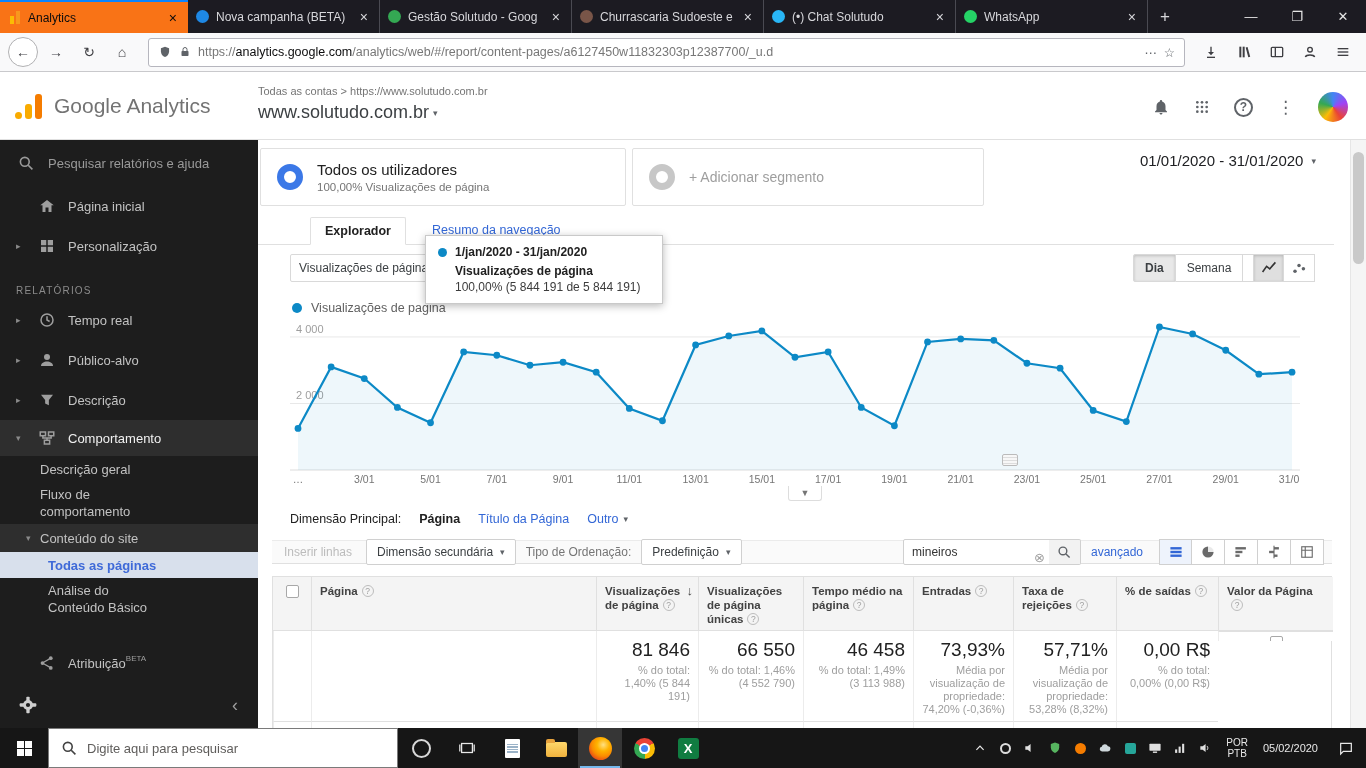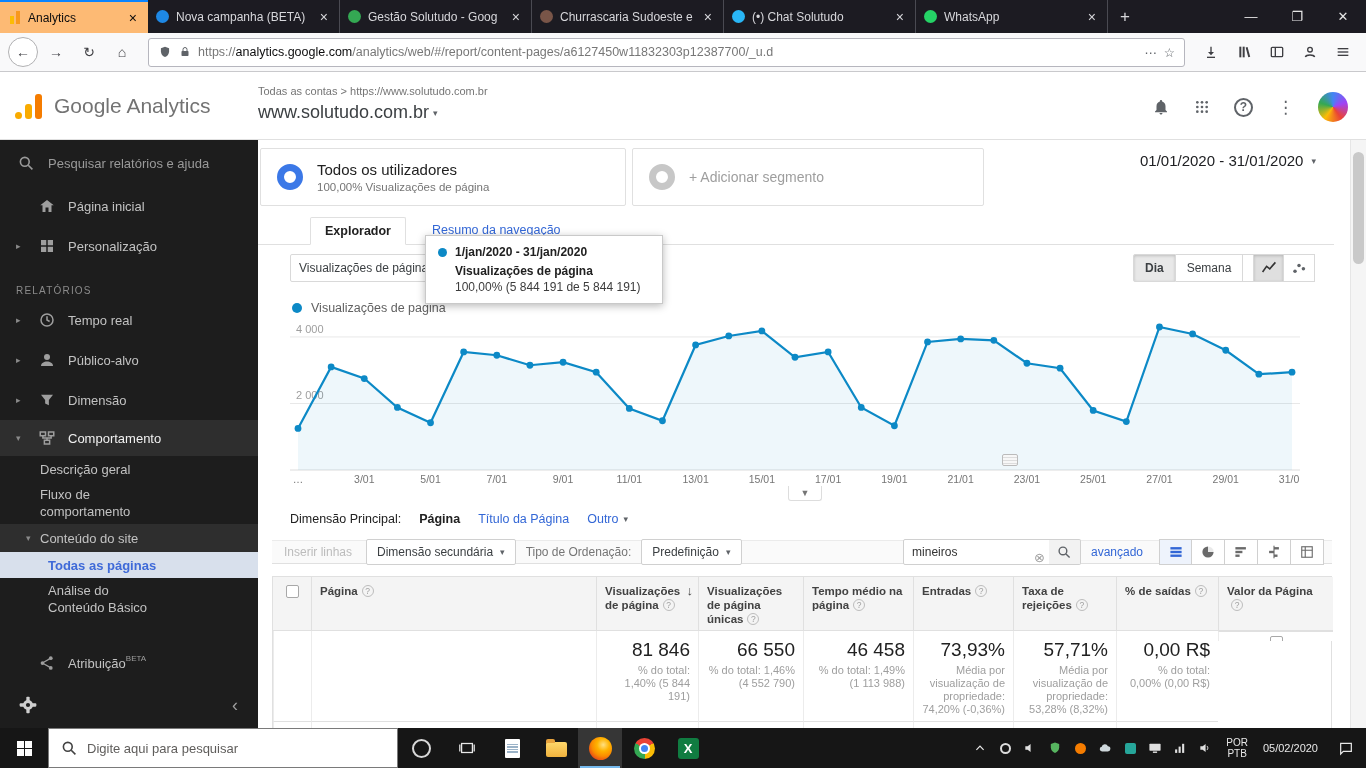--- a/index.html
+++ b/index.html
@@ -3,21 +3,21 @@
 <meta charset="utf-8">
 <style>
 *{margin:0;padding:0;box-sizing:border-box}
 body{font-family:"Liberation Sans","DejaVu Sans",sans-serif;background:#222}
 svg{display:block}
 .screen{position:relative;width:1366px;height:768px;background:#fff;overflow:hidden}
 .caret{font-size:9px;color:#5f6368}
 
 .tabbar{position:absolute;left:0;top:0;width:1366px;height:33px;background:#1c1b22;display:flex;align-items:stretch}
 .tab{width:192px;display:flex;align-items:center;gap:7px;padding:0 8px;color:#d7d7db;font-size:12px;border-right:1px solid #4a4a52;overflow:hidden}
-.tab.active{width:148px;background:#fdba74;color:#0c0c0d;border-top:2px solid #0a84ff;border-right:none}
+.tab.active{width:188px;background:#f97316;color:#0c0c0d;border-top:2px solid #0a84ff;border-right:none}
 .tab-title{flex:1;white-space:nowrap;overflow:hidden}
 .tab-close{font-size:14px;padding:0 3px;flex:none}
 .favicon{width:13px;height:13px;border-radius:50%;flex:none;position:relative}
 .fav-ga{border-radius:0}
 .fav-ga::before{content:"";position:absolute;left:8px;top:0;width:4px;height:13px;background:#f8981d}
 .fav-ga::after{content:"";position:absolute;left:2px;top:5px;width:4px;height:8px;background:#fbbc04}
 .fav-blue{background:#1e88e5}.fav-green{background:#34a853}.fav-dark{background:#795548}.fav-chat{background:#29b6f6}.fav-wa{background:#25d366}
 .newtab{width:34px;display:flex;align-items:center;justify-content:center;color:#d7d7db;font-size:17px}
 .wincontrols{margin-left:auto;display:flex}
 .wincontrols span{width:46px;display:flex;align-items:center;justify-content:center;color:#e6e6e6;font-size:13px}
@@ -335,21 +335,21 @@
           <circle cx="12" cy="8" r="4"></circle>
           <path d="M4 20 c0-4 4-6 8-6 s8 2 8 6 z"></path>
         </svg>
       <span>Público-alvo</span>
     </div>
     <div class="sb-item">
       <span class="sb-caret">▸</span>
       <svg class="sb-ic" viewBox="0 0 24 24" fill="currentColor">
           <path d="M4 5 H20 L14.5 12 V19 L9.5 16.5 V12 Z"></path>
         </svg>
-      <span>Dimensão</span>
+      <span>Descrição</span>
     </div>
     <div class="sb-item active">
       <span class="sb-caret">▾</span>
       <svg class="sb-ic" viewBox="0 0 24 24" fill="none" stroke="currentColor" stroke-width="2">
           <rect x="3" y="4" width="7" height="5"></rect>
           <rect x="14" y="4" width="7" height="5"></rect>
           <rect x="8.5" y="15" width="7" height="5"></rect>
           <path d="M6.5 9 V12 H17.5 V9 M12 12 V15"></path>
         </svg>
       <span>Comportamento</span>
@@ -609,21 +609,21 @@
       <div class="td">
           <span class="val">81 846</span>
           <span class="sub">% do total: 1,40% (5 844 191)</span>
         </div>
       <div class="td">
           <span class="val">66 550</span>
           <span class="sub">% do total: 1,46% (4 552 790)</span>
         </div>
       <div class="td">
           <span class="val">46 458</span>
-          <span class="sub">% do total: 1,49% (1 113 988)</span>
+          <span class="sub">% do total: 1,49% (3 113 988)</span>
         </div>
       <div class="td">
           <span class="val">73,93%</span>
           <span class="sub">Média por visualização de propriedade: 74,20% (-0,36%)</span>
         </div>
       <div class="td">
           <span class="val">57,71%</span>
           <span class="sub">Média por visualização de propriedade: 53,28% (8,32%)</span>
         </div>
       <div class="td">

